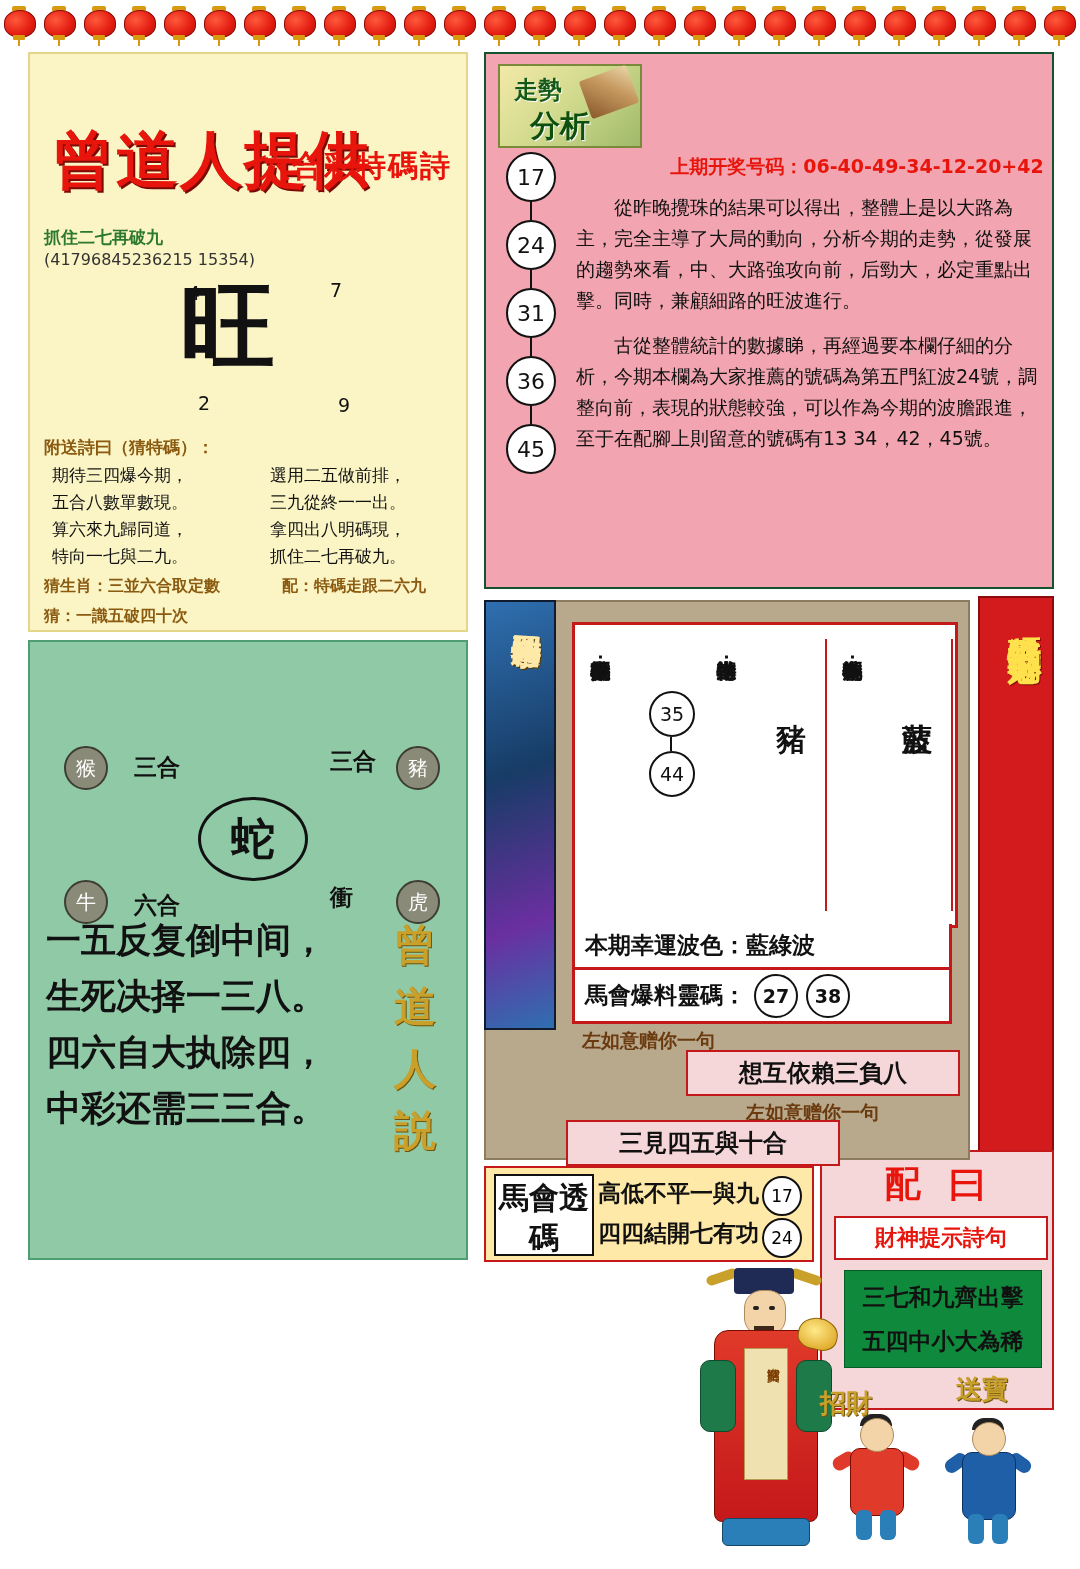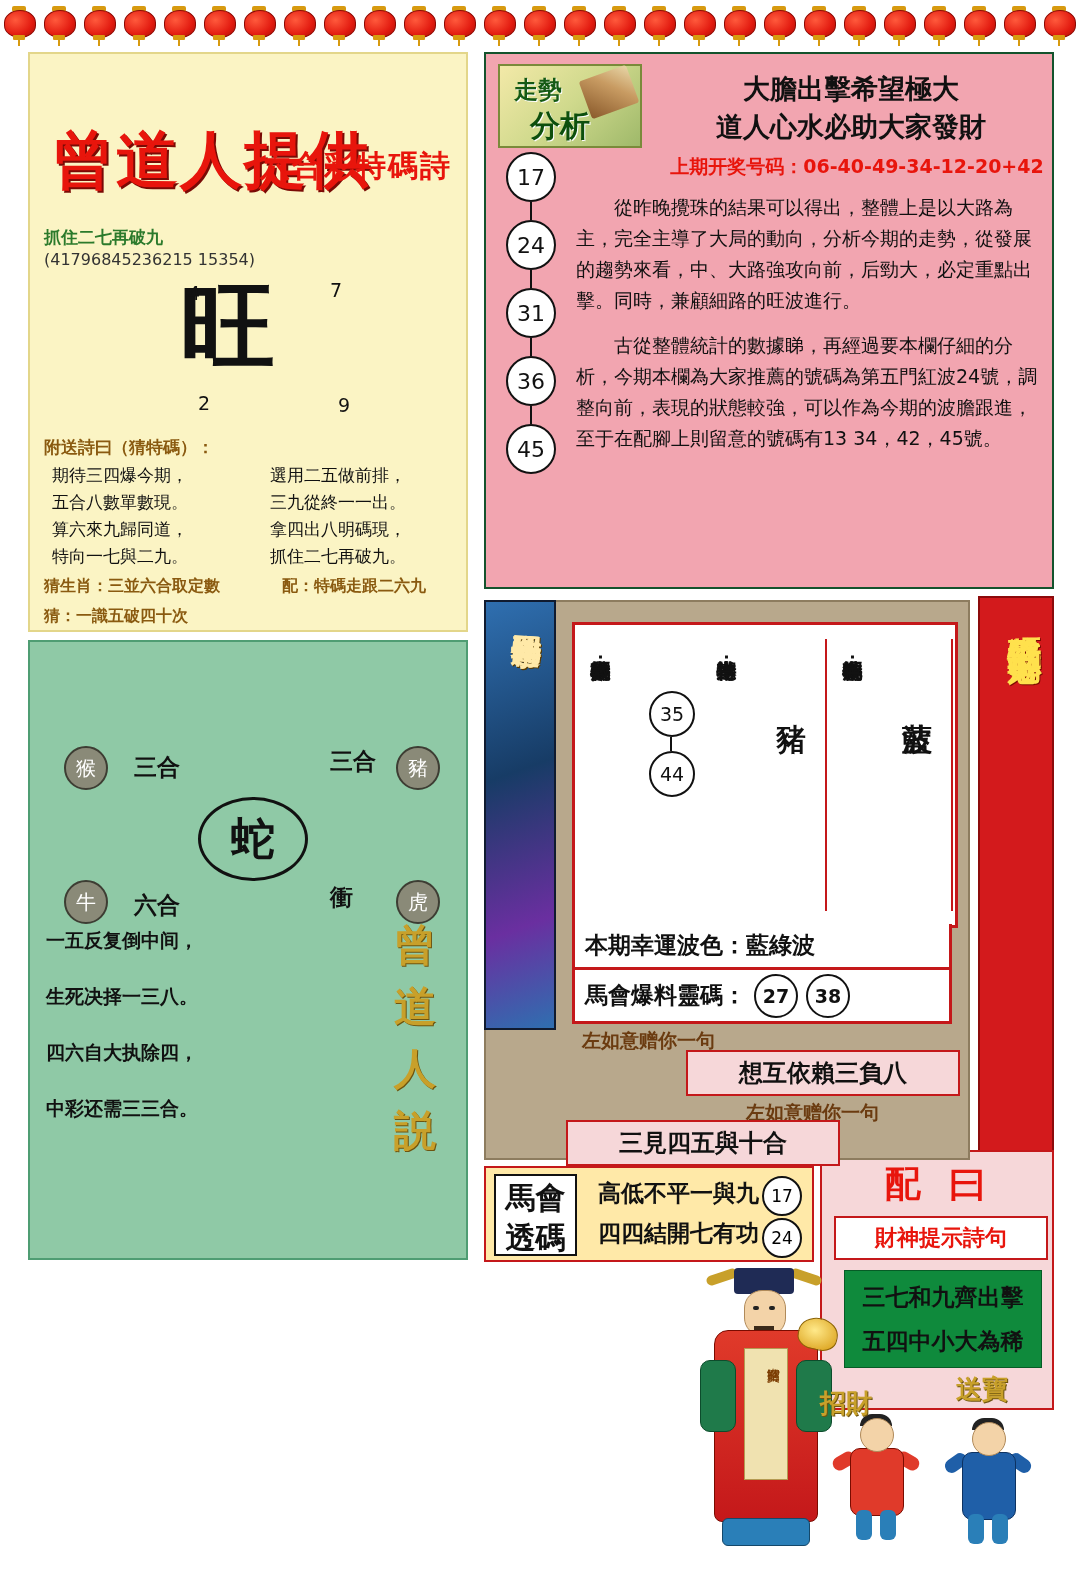--- a/index.html
+++ b/index.html
@@ -67,21 +67,21 @@
   #analysisText{position:absolute;left:90px;top:138px;width:468px;font-size:19px;line-height:31px;color:#111;}
   #analysisText p{margin:0 0 14px 0;text-indent:2em;}
 
   
   #leftBottom{left:28px;top:640px;width:440px;height:620px;background:#8fc9a6;border:2px solid #4f9d73;}
   .zodiacChip{position:absolute;width:40px;height:40px;border-radius:50%;background:#8a8a78;border:2px solid #3d3d33;
      color:#fff;font-size:20px;display:flex;align-items:center;justify-content:center;}
   #zSnake{position:absolute;left:168px;top:155px;width:104px;height:78px;border:3px solid #111;border-radius:50%;
      display:flex;align-items:center;justify-content:center;font-size:44px;font-weight:bold;color:#111;}
   .relLabel{position:absolute;font-size:23px;color:#111;font-weight:bold;}
-  #verseBlock{position:absolute;left:16px;top:270px;width:300px;font-size:19px;line-height:56px;color:#111;
+  #verseBlock{position:absolute;left:16px;top:270px;width:300px;font-size:35px;line-height:56px;color:#111;
      font-weight:bold;font-family:"DejaVu Serif","Liberation Serif",serif;}
   #sideSign{position:absolute;right:16px;top:272px;width:70px;font-size:42px;line-height:62px;color:#c8a02a;
      font-weight:bold;text-align:center;text-shadow:1px 1px 0 #6d5410;}
 
   
   #vBanner{left:484px;top:600px;width:72px;height:430px;
      background:linear-gradient(160deg,#2f6fb0 0%,#173c66 40%,#6a2fa0 75%,#2f6fb0 100%);
      border:2px solid #101b30;}
   #vBanner .txt{position:absolute;left:8px;top:10px;width:56px;font-size:30px;line-height:42px;font-weight:bold;
      color:#ffe9a8;text-shadow:1px 1px 0 #5a3b00;writing-mode:vertical-rl;transform:rotate(4deg);}
@@ -113,21 +113,21 @@
   #redBox1{left:200px;top:448px;width:270px;height:42px;}
   #redBox2{left:80px;top:518px;width:270px;height:42px;}
 
   
   #rBanner{left:978px;top:596px;width:76px;height:566px;background:#d31a1c;border:2px solid #8c0b0c;}
   #rBanner .t{position:absolute;left:6px;top:12px;width:62px;font-size:34px;line-height:46px;font-weight:bold;color:#ffe14d;
      writing-mode:vertical-rl;text-shadow:1px 1px 0 #7a0b00;}
 
   
   #mahui{left:484px;top:1166px;width:330px;height:96px;background:#ffe9a8;border:2px solid #c4181a;}
-  #mahui .lab{position:absolute;left:8px;top:6px;width:83px;height:82px;border:2px solid #111;background:#fff;
+  #mahui .lab{position:absolute;left:8px;top:6px;width:100px;height:82px;border:2px solid #111;background:#fff;
      font-size:30px;line-height:40px;font-weight:bold;color:#111;text-align:center;padding-top:2px;box-sizing:border-box;}
   #mahui .l1{position:absolute;left:112px;top:10px;font-size:23px;font-weight:bold;color:#111;}
   #mahui .l2{position:absolute;left:112px;top:50px;font-size:23px;font-weight:bold;color:#111;}
   #mahui .c{position:absolute;width:36px;height:36px;border-radius:50%;border:2px solid #111;background:#fff;
      display:flex;align-items:center;justify-content:center;font-size:17px;}
   #mahuiC1{left:276px;top:8px;}
   #mahuiC2{left:276px;top:50px;}
 
   
   #peiPanel{left:820px;top:1150px;width:234px;height:260px;background:#f6d7d9;border:2px solid #c4181a;}
@@ -375,22 +375,20 @@
     <div id="peiLine">配：特碼走跟二六九</div>
     <div id="guessLine">猜：一識五破四十次</div>
   </div>
 
   <div class="box" id="rightTop">
     <div id="trendBadge">
       <div class="brush"></div>
       <div class="t1">走勢</div>
       <div class="t2">分析</div>
     </div>
-    <div id="headline" style="white-space:pre-line">大膽出擊希望極大
-道人心水必助大家發財</div>
     <div id="lastDraw">
       <span>上期开奖号码：</span><span>06-40-49-34-12-20+42</span>
     </div>
     <div class="numCol">
       <div class="numCircle">17</div>
       <div class="numLink"></div>
       <div class="numCircle">24</div>
       <div class="numLink"></div>
       <div class="numCircle">31</div>
       <div class="numLink"></div>

